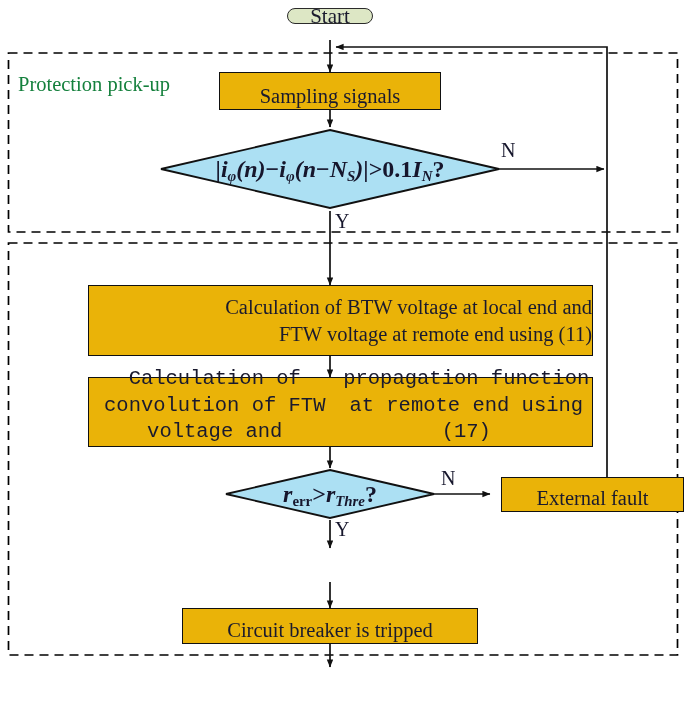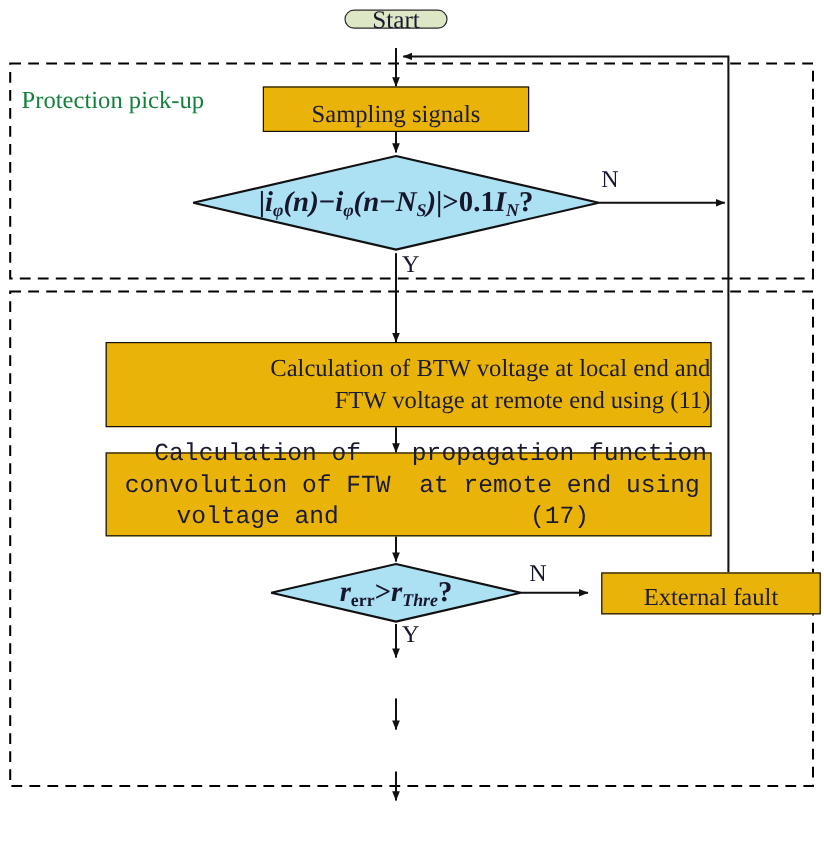--- a/index.html
+++ b/index.html
@@ -150,20 +150,23 @@
 
   <div class="diamond-label" style="left:240px; top:480px; width:180px; height:28px;">
     <span><span class="mi">r</span><sub class="sub-up">err</sub><span>&gt;</span><span class="mi">r</span><sub class="mi">Thre</sub><span>?</span></span>
   </div>
 
   <div class="node process" style="left:464px; top:477px; width:183px; height:35px;margin-left:37px;">
     <span>External fault</span>
   </div>
 
 
+  <div class="node process" style="left:182px; top:608px; width:296px; height:36px;">
+    <span>Circuit breaker is tripped</span>
+  </div>
 
 
   <div class="branch-label" style="left:501px; top:139px;">N</div>
   <div class="branch-label" style="left:335px; top:210px;">Y</div>
   <div class="branch-label" style="left:441px; top:467px;">N</div>
   <div class="branch-label" style="left:335px; top:518px;">Y</div>
 
 </div>
 
 </body></html>

